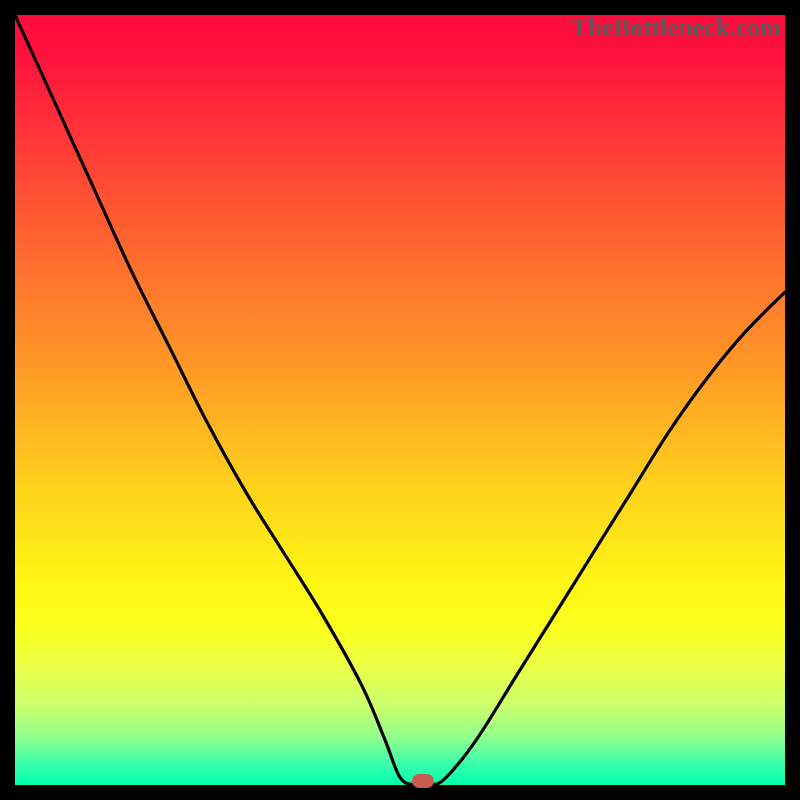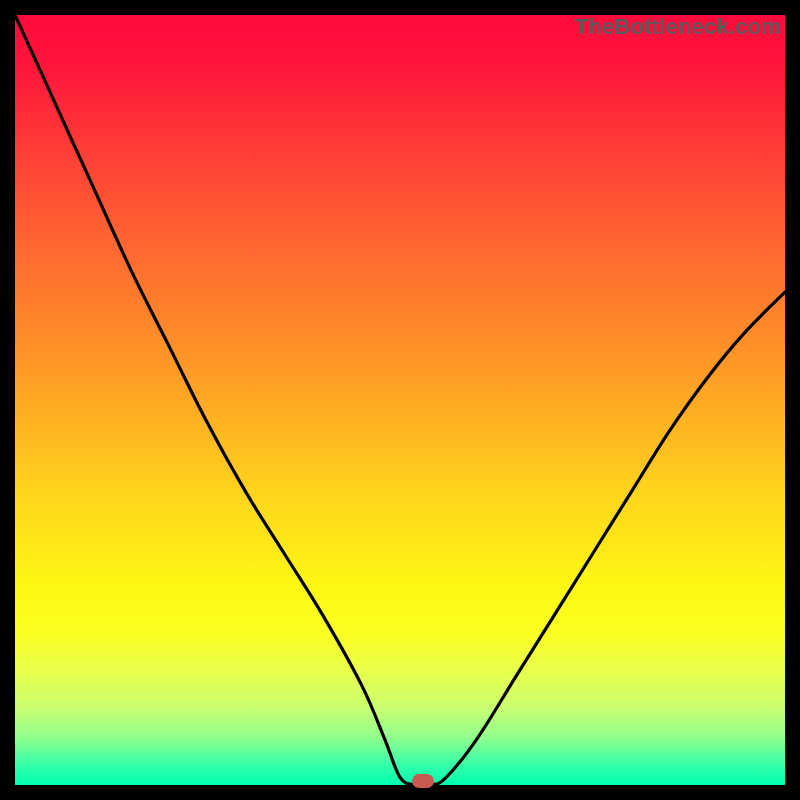--- a/index.html
+++ b/index.html
@@ -29,22 +29,22 @@
       #c9ff70 90%,
       #8dff8f 94%,
       #3fffa8 97%,
       #00ffb0 100%
     );
   }
   .watermark {
     position: absolute;
     top: -1px;
     right: 4px;
-    font-family: Liberation Sans, sans-serif;
-    font-size: 22px;
+    font-family: Liberation Serif, serif;
+    font-size: 25px;
     font-weight: 600;
     color: #5a5a5a;
     letter-spacing: 0.2px;
   }
   .curve-svg {
     position: absolute;
     left: 0;
     top: 0;
     width: 770px;
     height: 770px;

